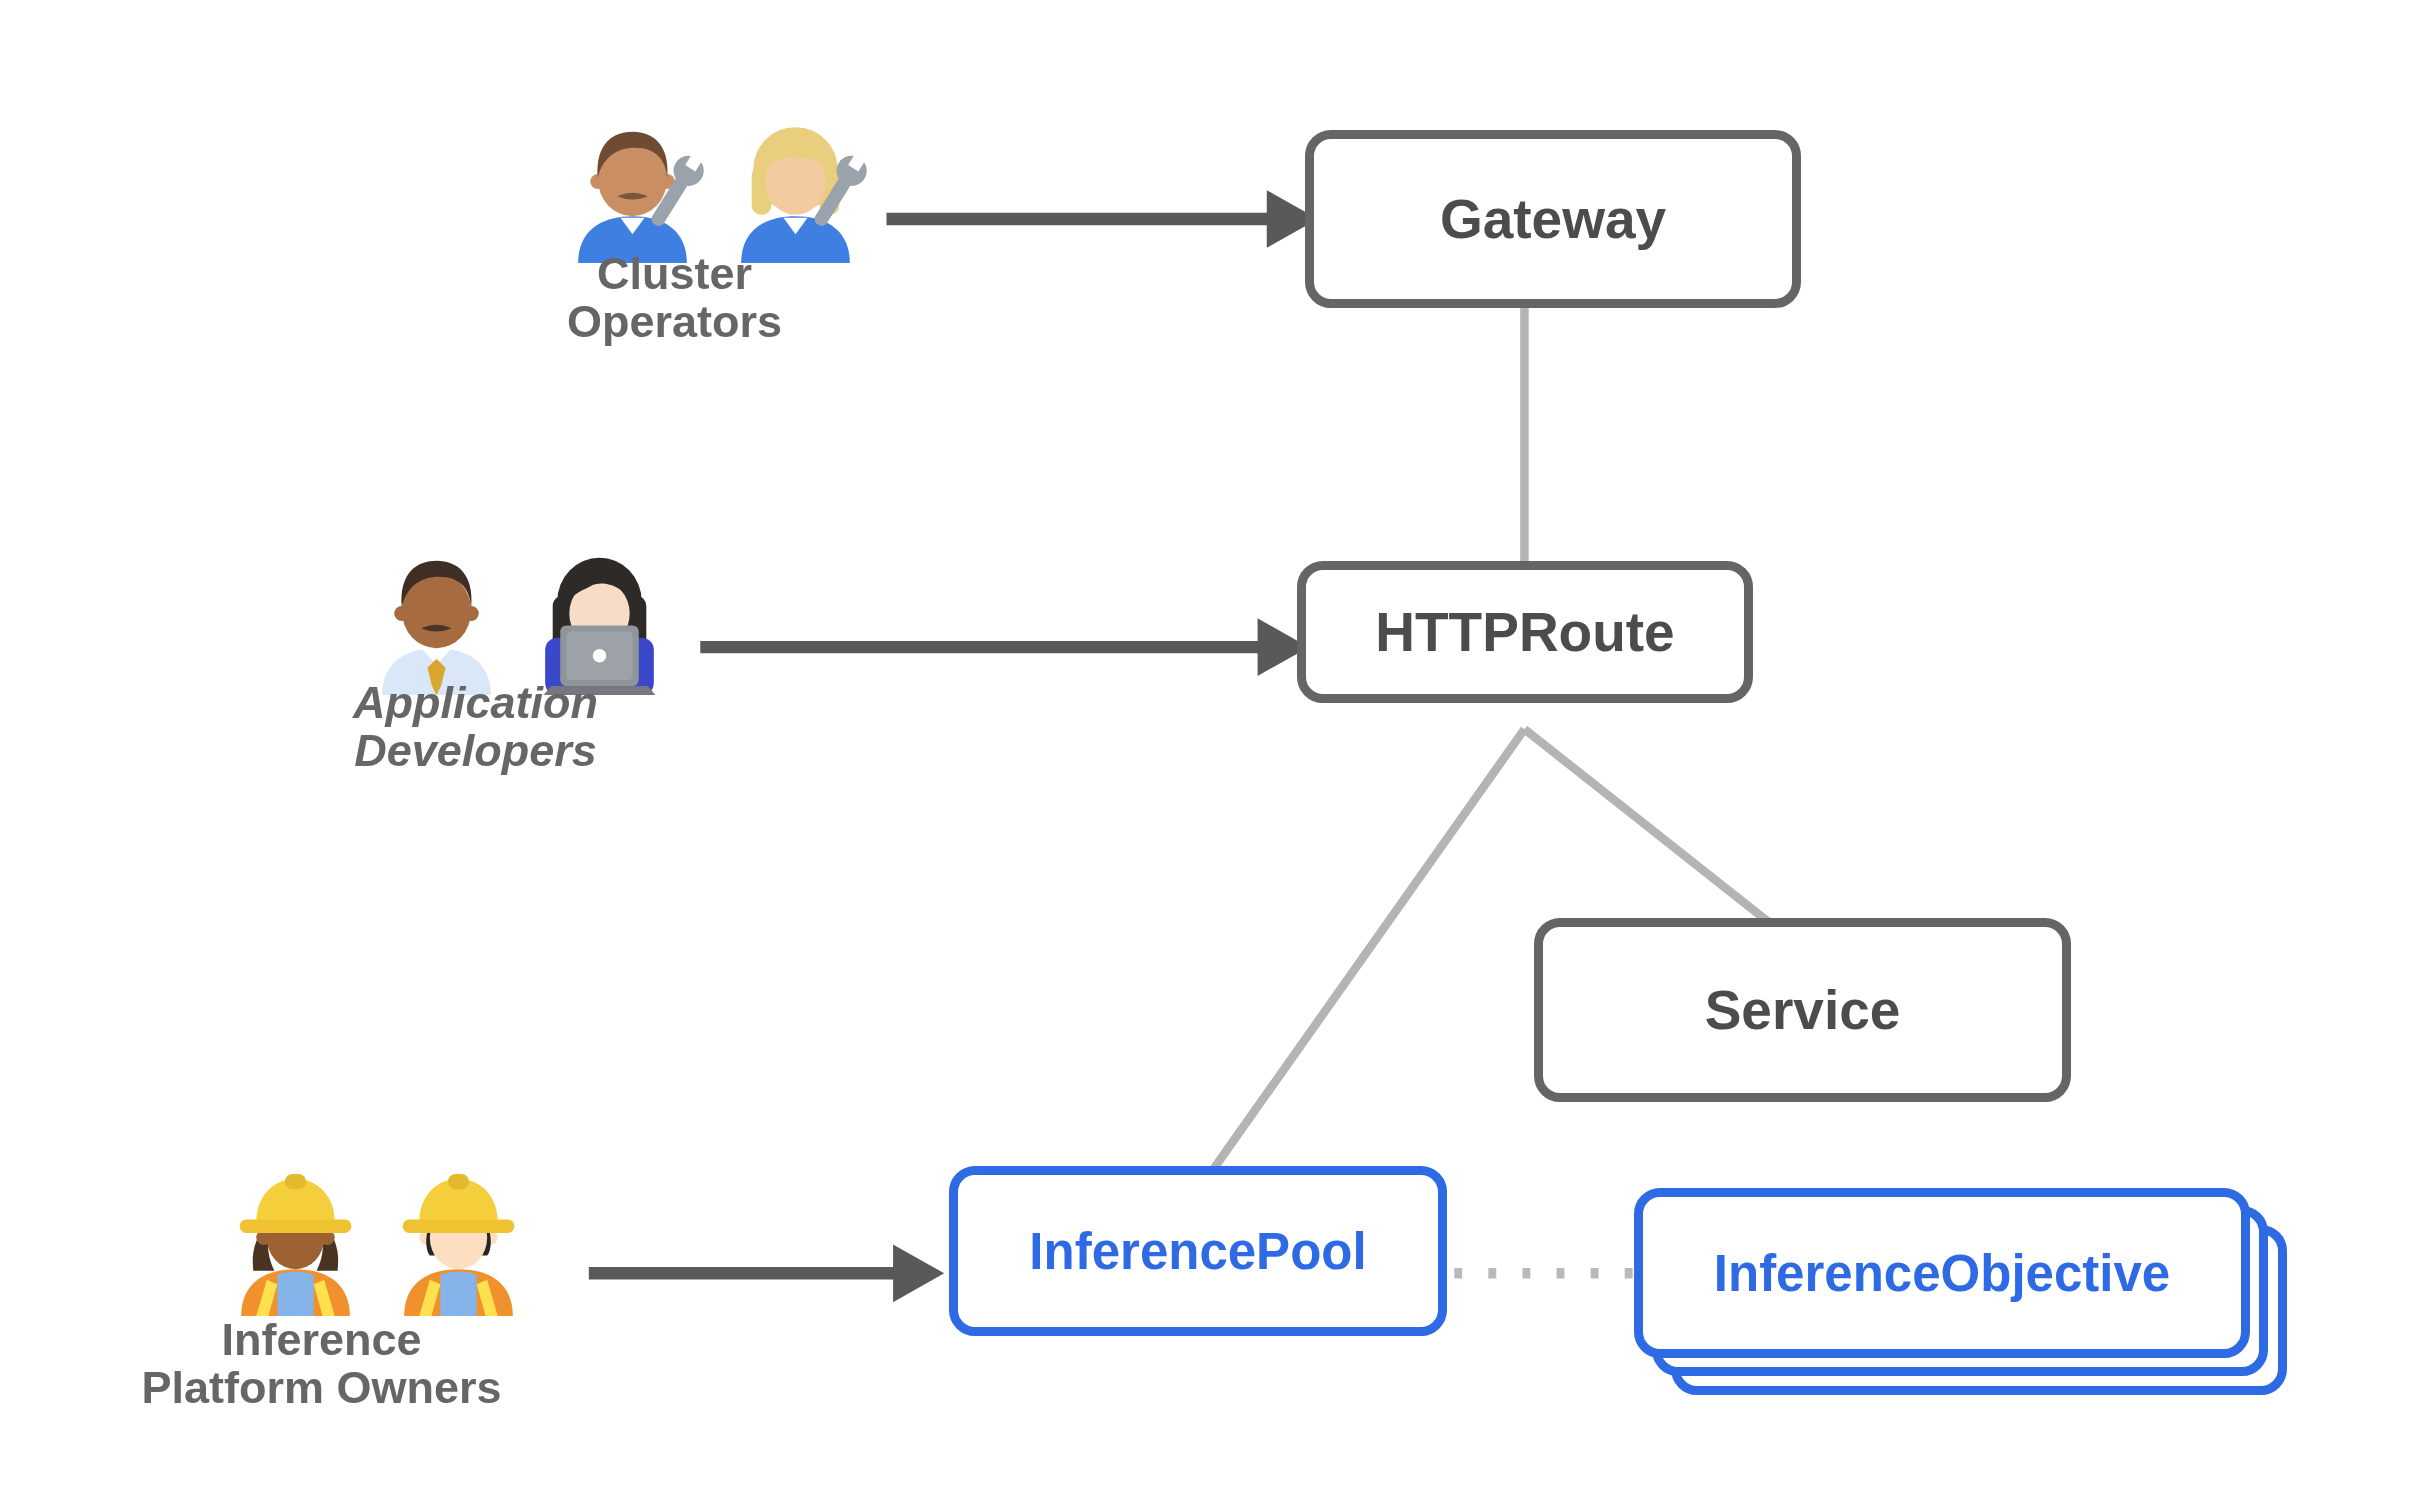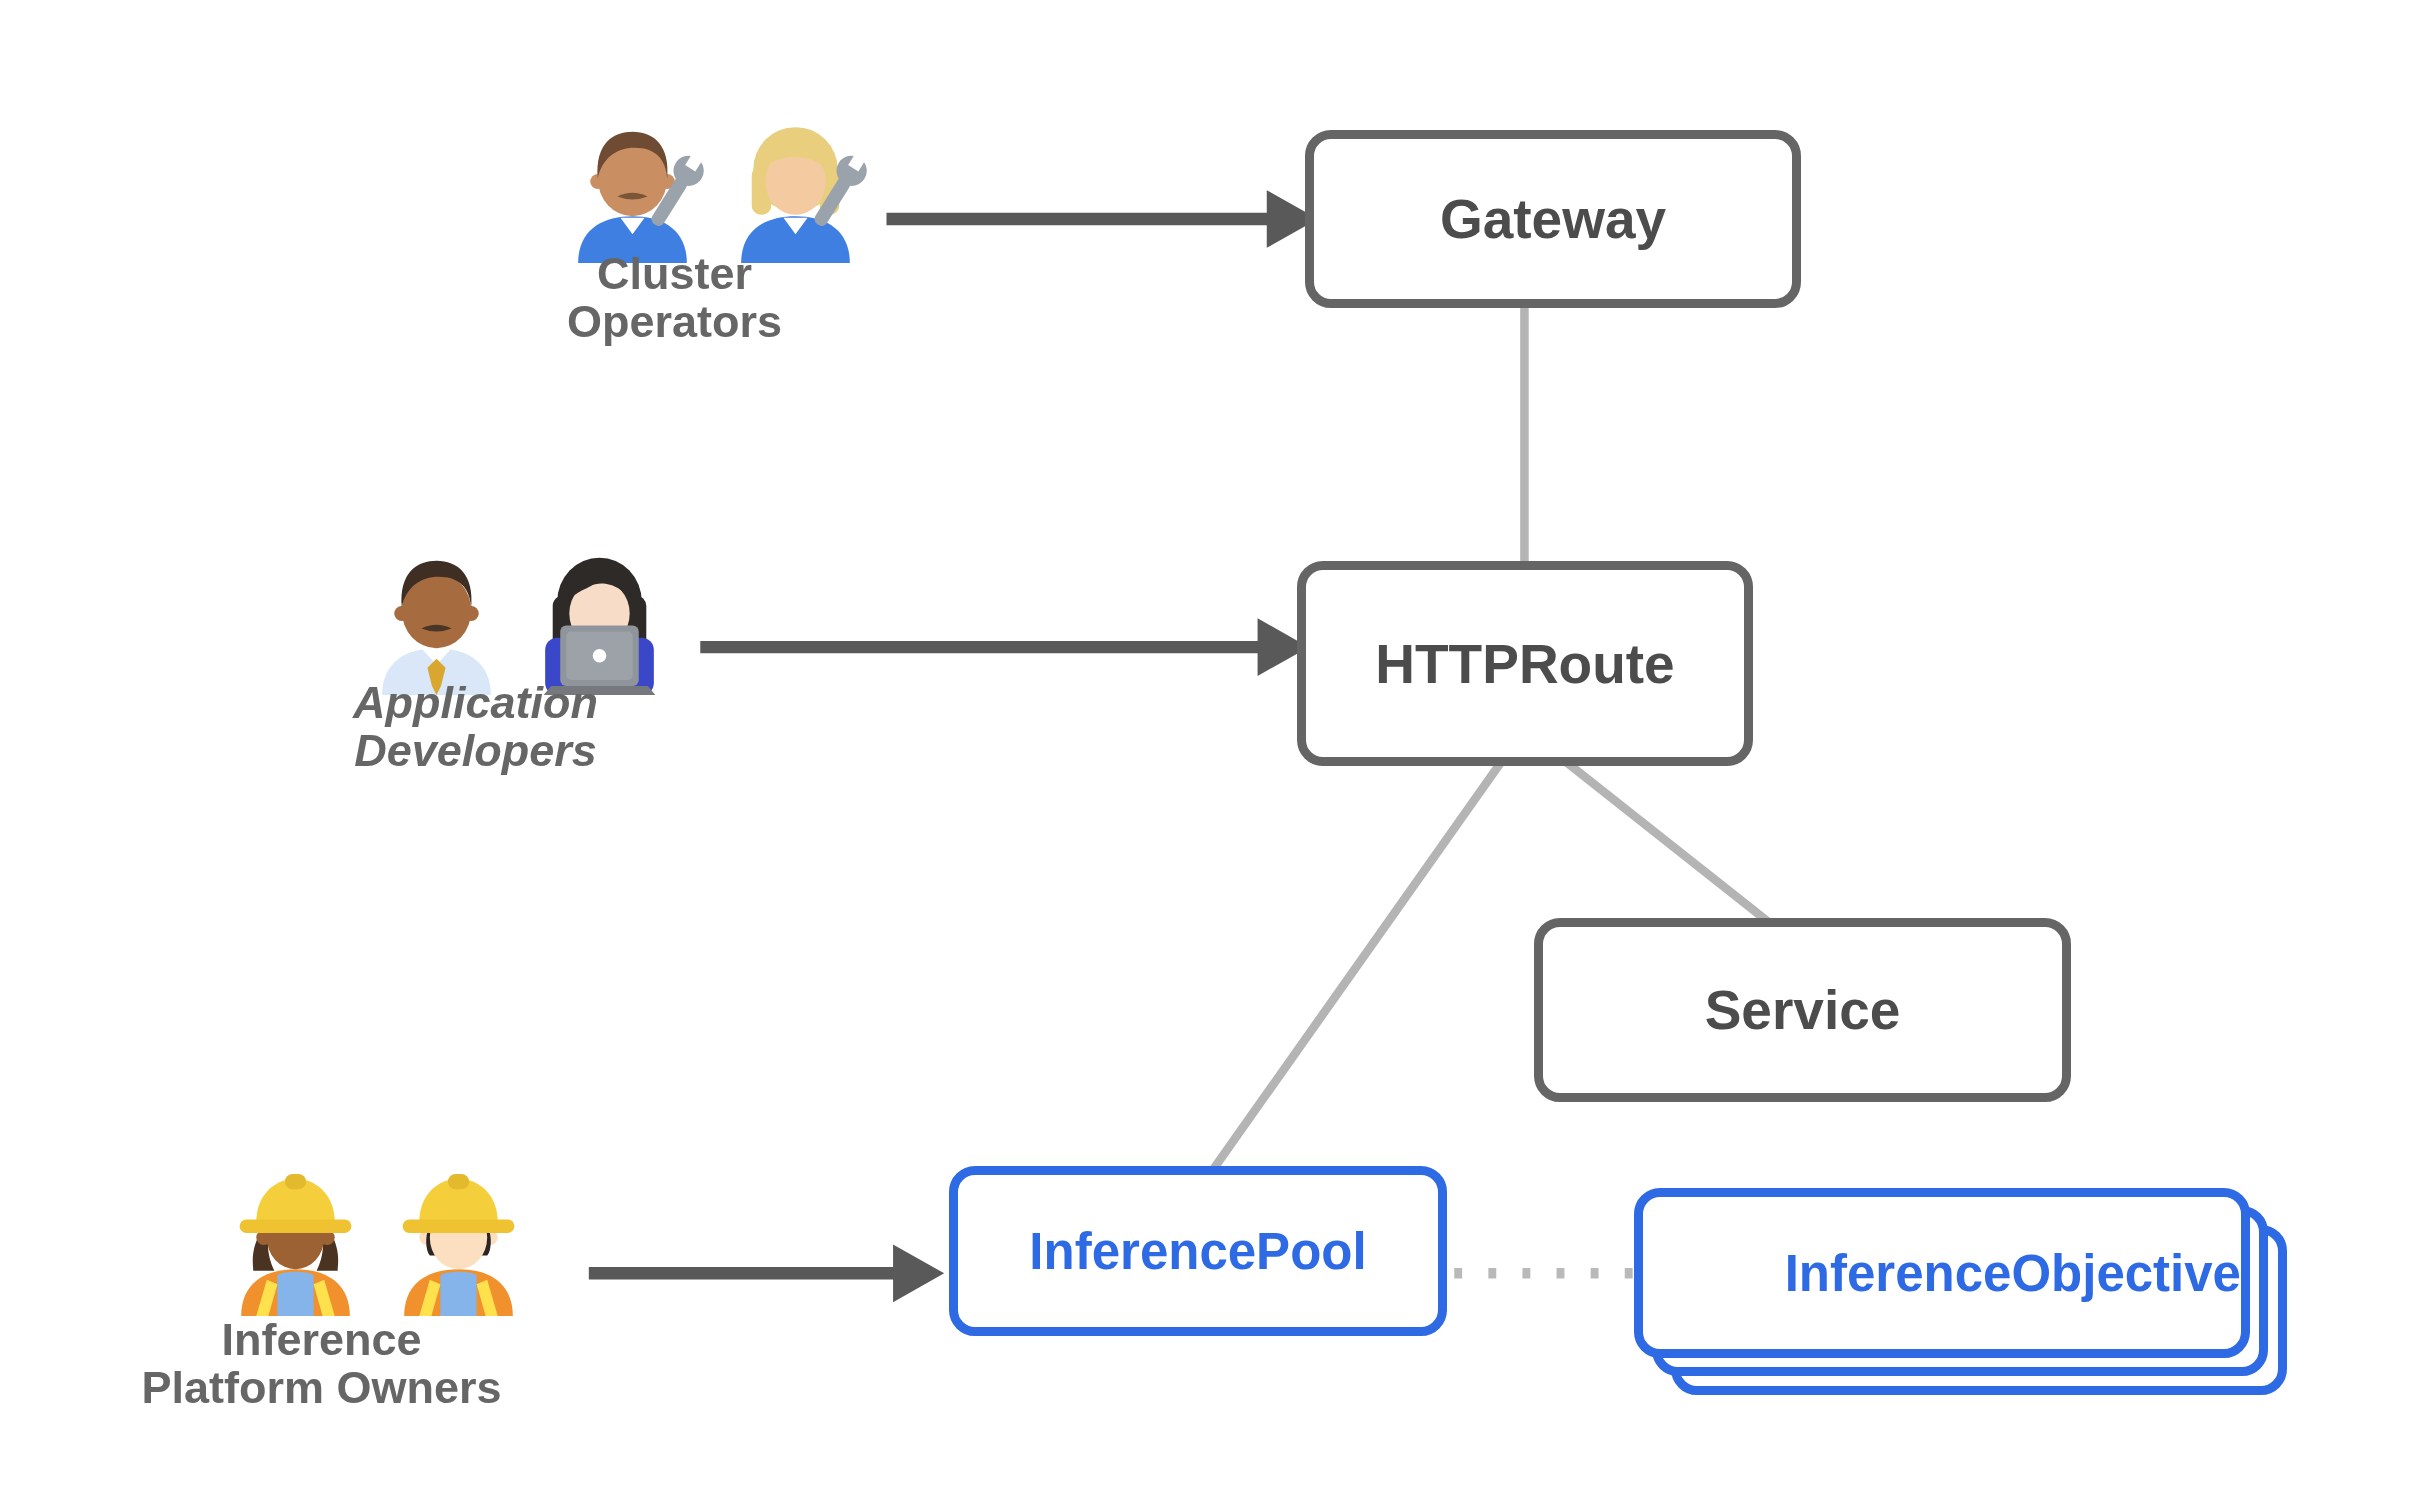--- a/index.html
+++ b/index.html
@@ -75,36 +75,36 @@
     <g>
       <line x1="898" y1="1942" x2="1366" y2="1942" stroke="#595959" stroke-width="19"></line>
       <polygon points="1440,1942 1362,1898 1362,1986" fill="#595959"></polygon>
     </g>
   </svg>
 
   <div class="node" style="left:1305px;top:130px;width:496px;height:178px;">
     <span>Gateway</span>
   </div>
 
-  <div class="node" style="left:1297px;top:561px;width:456px;height:205px;">
+  <div class="node" style="left:1297px;top:561px;width:456px;height:142px;">
     <span>HTTPRoute</span>
   </div>
 
   <div class="node" style="left:1534px;top:918px;width:537px;height:184px;">
     <span>Service</span>
   </div>
 
   <div class="node blue" style="left:949px;top:1166px;width:498px;height:170px;justify-content:center;">
     <span>InferencePool</span>
   </div>
 
   <div class="stack" style="left:1634px;top:1188px;width:656px;height:210px;">
     <div class="layer" style="left:37px;top:37px;"></div>
     <div class="layer" style="left:18.4px;top:18.4px;"></div>
-    <div class="layer front" style="left:0px;top:0px;justify-content:flex-end;">
+    <div class="layer front" style="left:0px;top:0px;">
       <span>InferenceObjective</span>
     </div>
   </div>
 
   <div class="actor-icons" style="left:557px;top:106px;">
     <svg viewBox="0 0 100 104">
       <path d="M14 104 C14 82 30 73 50 73 C70 73 86 82 86 104 Z" fill="#3E7FE1"></path>
       <path d="M42 74 L50 85 L58 74 Z" fill="#ffffff"></path>
       <circle cx="27" cy="50" r="5" fill="#C98F63"></circle>
         <circle cx="73" cy="50" r="5" fill="#C98F63"></circle>

